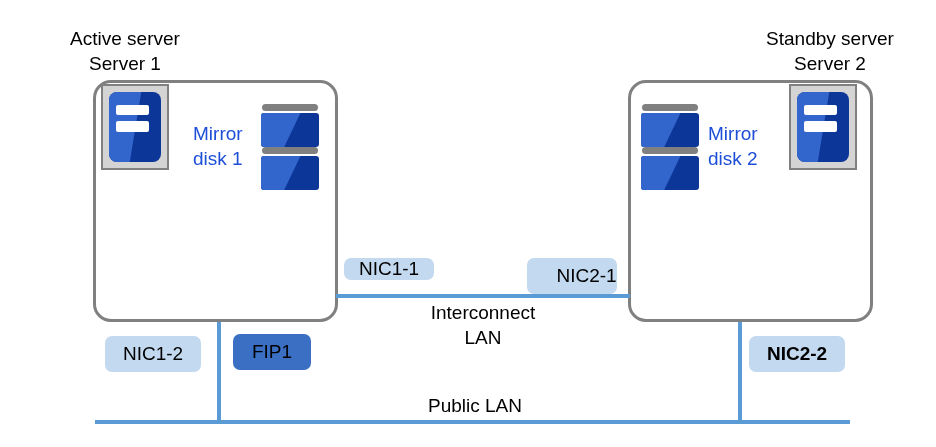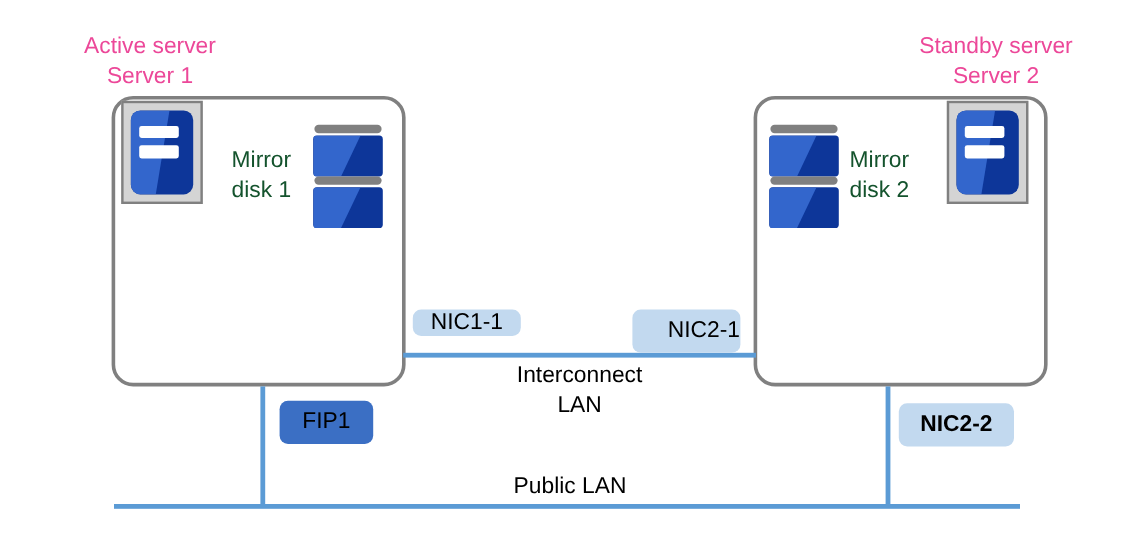--- a/index.html
+++ b/index.html
@@ -13,37 +13,37 @@
     height: 447px;
     background: #ffffff;
     font-family: "Liberation Sans", sans-serif;
     overflow: hidden;
   }
 
   
   .caption {
     position: absolute;
     font-size: 19px;
-    color: #ec4899;
+    color: #000000;
     white-space: nowrap;
     line-height: 25px;
     text-align: center;
   }
   .lan-label {
     position: absolute;
     font-size: 19px;
     color: #000000;
     white-space: nowrap;
     text-align: center;
     line-height: 25px;
   }
   .icon-label {
     position: absolute;
     font-size: 19px;
-    color: #14532d;
+    color: #1d4ed8;
     white-space: nowrap;
     line-height: 25px;
     text-align: center;
   }
 
   
   .server-box {
     position: absolute;
     border: 3px solid #808080;
     border-radius: 18px;
@@ -220,20 +220,21 @@
 
   <div class="lan-label" style="left:383px; top:300px; width:200px;">Interconnect</div>
   <div class="lan-label" style="left:383px; top:325px; width:200px;">LAN</div>
 
   <div class="hline" style="left:95px; top:420px; width:755px;"></div>
 
   <div class="vline" style="left:217px; top:322px; height:98px;"></div>
 
   <div class="vline" style="left:738px; top:322px; height:98px;"></div>
 
+  <div class="chip nic" style="left:105px; top:336px; width:96px; height:36px;">NIC1-2</div>
 
   <div class="chip nic" style="left:749px; top:336px; width:96px; height:36px;font-weight:bold;">NIC2-2</div>
 
   <div class="chip fip" style="left:233px; top:334px; width:78px; height:36px;">FIP1</div>
 
 
   <div class="lan-label" style="left:375px; top:393px; width:200px;">Public  LAN</div>
 
 </div>
 

